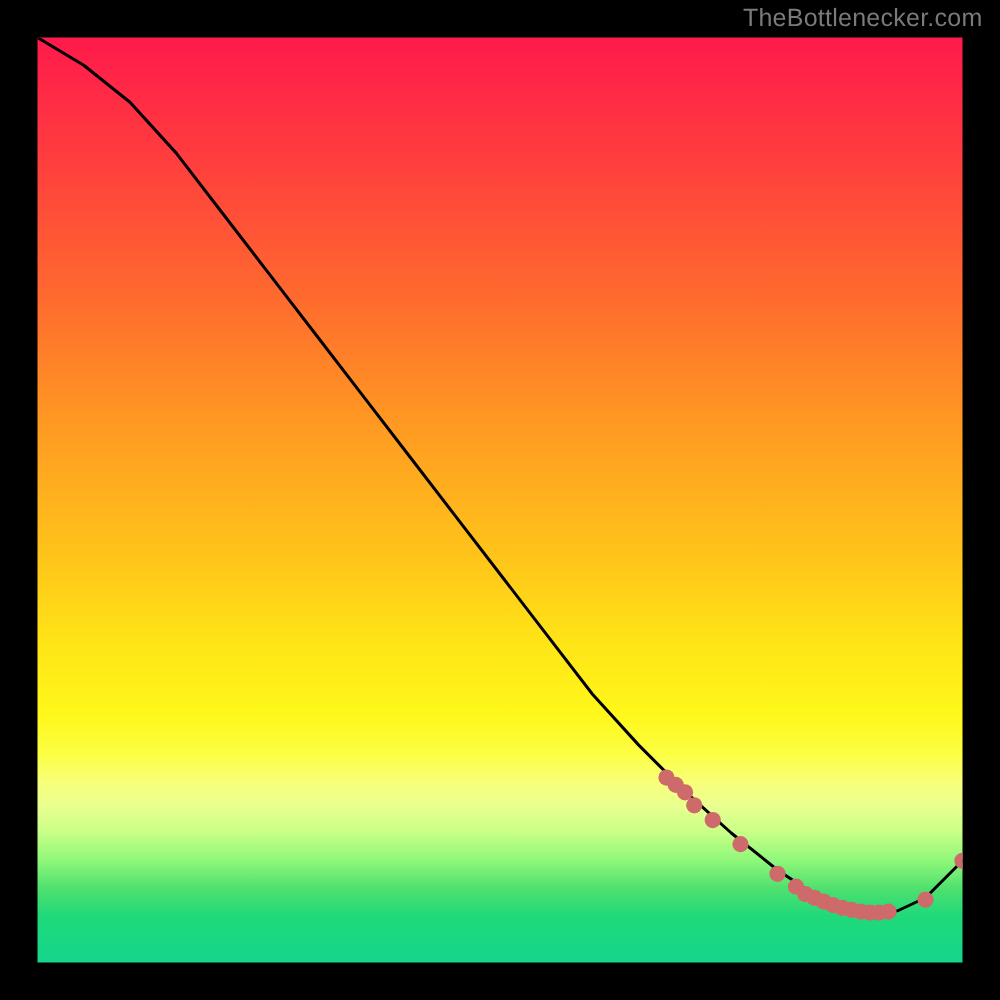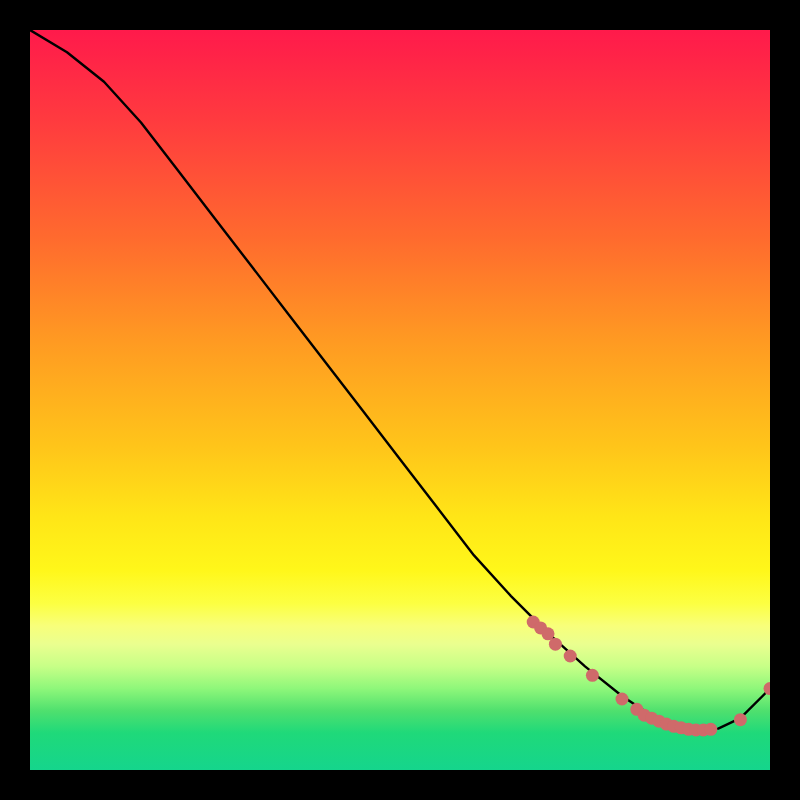--- a/index.html
+++ b/index.html
@@ -62,20 +62,21 @@
     position: absolute;
     inset: 0;
     width: 100%;
     height: 100%;
   }
 </style>
 </head>
 <body>
 
 <div class="outer">
+  <div class="attribution">TheBottlenecker.com</div>
 
   <div class="plot">
     <div class="gradient"></div>
     <svg class="overlay" viewBox="0 0 740 740" preserveAspectRatio="none">
       <path id="curve-path" fill="none" stroke-width="2.4" stroke-linejoin="round" stroke-linecap="round" stroke="#000000" d="M0.0 0.0 L37.0 22.2 L74.0 51.8 L111.0 92.5 L148.0 140.6 L185.0 188.7 L222.0 236.8 L259.0 284.9 L296.0 333.0 L333.0 381.1 L370.0 429.2 L407.0 477.3 L444.0 525.4 L481.0 566.1 L518.0 603.1 L555.0 636.4 L592.0 666.0 L614.2 680.8 L636.4 691.9 L651.2 697.1 L666.0 700.0 L688.2 698.6 L710.4 688.2 L740.0 658.6"></path>
       <g id="markers">
           <circle cx="503.2" cy="592.0" r="6.5" fill="#cf6a6a"></circle>
           <circle cx="510.6" cy="597.9" r="6.5" fill="#cf6a6a"></circle>
           <circle cx="518.0" cy="603.8" r="6.5" fill="#cf6a6a"></circle>
           <circle cx="525.4" cy="614.2" r="6.5" fill="#cf6a6a"></circle>

